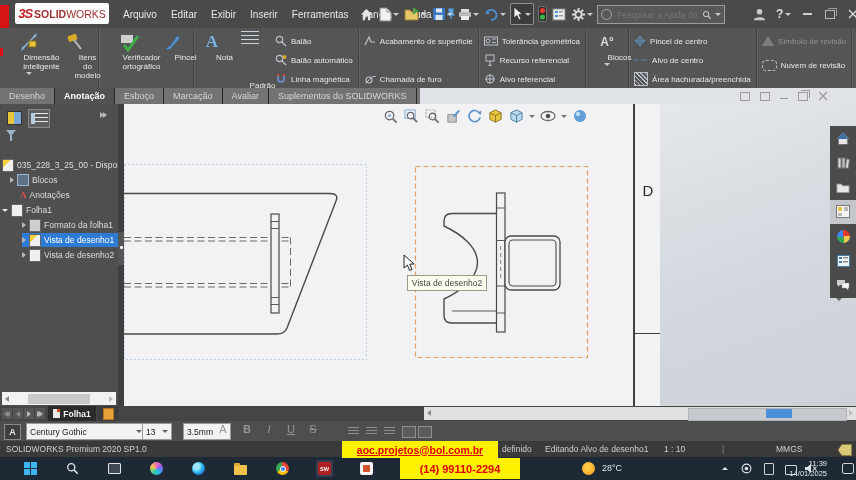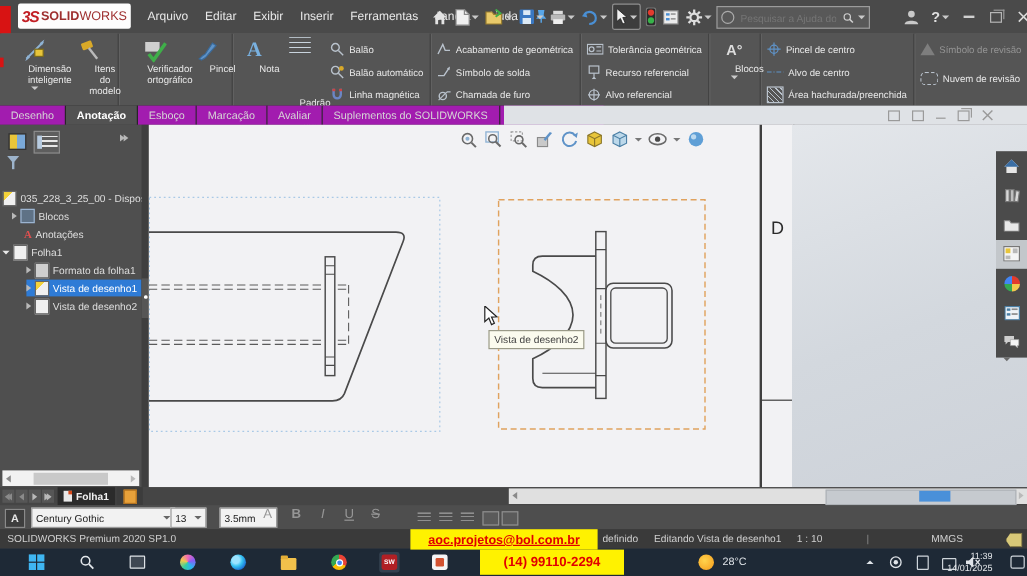--- a/index.html
+++ b/index.html
@@ -47,21 +47,21 @@
   .nota-letter{color:#79b1e0;font-weight:bold;font-size:17px;font-family:"Liberation Serif",serif;}
   .blocos-letter{color:#dcdcdc;font-weight:bold;font-size:12px;}
   .lines-icon{width:18px;height:14px;background:repeating-linear-gradient(#c9d4de 0 1px,transparent 1px 4px);}
   .hatch-icon{width:12px;height:12px;border:1px solid #b9c2cc;
      background:repeating-linear-gradient(45deg,#b9c2cc 0 1px,transparent 1px 3px);}
   .cloud-icon{width:13px;height:9px;border:1.4px dashed #b9c2cc;border-radius:4px;}
   .trires-icon{width:0;height:0;border-left:6px solid transparent;border-right:6px solid transparent;border-bottom:10px solid #7e7e7e;}
 
   
   .tabrow{position:absolute;left:0;top:88px;width:856px;height:16px;background:#2f2f2f;display:flex;align-items:stretch;}
-  .ctab{font-size:9px;color:#d6d6d6;padding:0 9px;display:flex;align-items:center;background:#a21caf;border-right:1px solid #262626;}
+  .ctab{font-size:9px;color:#d6d6d6;padding:0 9px;display:flex;align-items:center;background:#737373;border-right:1px solid #262626;}
   .ctab.active{background:#525252;color:#ffffff;font-weight:bold;}
   .tabrow-right{position:absolute;left:420px;top:88px;width:436px;height:16px;background:#dfe2e6;}
   .docwin{position:absolute;left:740px;top:89px;display:flex;align-items:center;gap:10px;height:14px;}
   .dw-sq{width:8px;height:7px;border:1px solid #9a9a9a;}
   .dw-min{width:8px;height:1.5px;background:#9a9a9a;margin-top:5px;}
   .dw-rest{width:8px;height:7px;border:1px solid #9a9a9a;position:relative;}
   .dw-rest:before{content:"";position:absolute;left:2px;top:-3px;width:8px;height:7px;border:1px solid #9a9a9a;border-bottom:none;border-left:none;}
 
   
   .panel{position:absolute;left:0;top:104px;width:118px;height:302px;background:#4f4f4f;}
@@ -397,30 +397,21 @@
     </div>
 
     <div class="rgroup">
       <div class="rows">
         <div class="srow">
           <span class="ib">
             <svg width="12" height="12" viewBox="0 0 12 12">
                 <path d="M1 10 L5 2 L7 7 L11 7" fill="none" stroke="#b9c2cc" stroke-width="1.2"></path>
               </svg>
           </span>
-          <span>Acabamento de geométrica</span>
-        </div>
-        <div class="srow">
-          <span class="ib">
-            <svg width="12" height="12" viewBox="0 0 12 12">
-                <path d="M1 9 L6 9 L10 3" fill="none" stroke="#b9c2cc" stroke-width="1.2"></path>
-                <path d="M11 1.5 L8.5 3 L10.5 4.5 Z" fill="#b9c2cc"></path>
-              </svg>
-          </span>
-          <span>Símbolo de solda</span>
+          <span>Acabamento de superfície</span>
         </div>
         <div class="srow">
           <span class="ib">
             <svg width="12" height="12" viewBox="0 0 12 12">
                 <circle cx="5" cy="7" r="3" fill="none" stroke="#b9c2cc" stroke-width="1.2"></circle>
                 <line x1="1.5" y1="10.5" x2="8.5" y2="3.5" stroke="#b9c2cc" stroke-width="1"></line>
                 <line x1="8.5" y1="3.5" x2="11.5" y2="3.5" stroke="#b9c2cc" stroke-width="1"></line>
               </svg>
           </span>
           <span>Chamada de furo</span>
@@ -824,21 +815,21 @@
     <div class="alignicon" style="left:348px;"></div>
     <div class="alignicon" style="left:366px;"></div>
     <div class="alignicon" style="left:384px;"></div>
     <div class="sqicon" style="left:402px;"></div>
     <div class="sqicon" style="left:418px;"></div>
   </div>
 
   <div class="statusbar">
     <span class="it" style="left:6px;">SOLIDWORKS Premium 2020 SP1.0</span>
     <span class="it" style="left:502px;">definido</span>
-    <span class="it" style="left:545px;">Editando Vista de desenho1</span>
+    <span class="it" style="left:545px;">Editando Alvo de desenho1</span>
     <span class="it" style="left:664px;">1 : 10</span>
     <span class="it" style="left:722px;color:#8a8a8a;">|</span>
     <span class="it" style="left:776px;">MMGS</span>
     <span class="tagicon"></span>
   </div>
 
   <div class="banner-top">
     <span>aoc.projetos@bol.com.br</span>
   </div>
   <div class="banner-bot">

